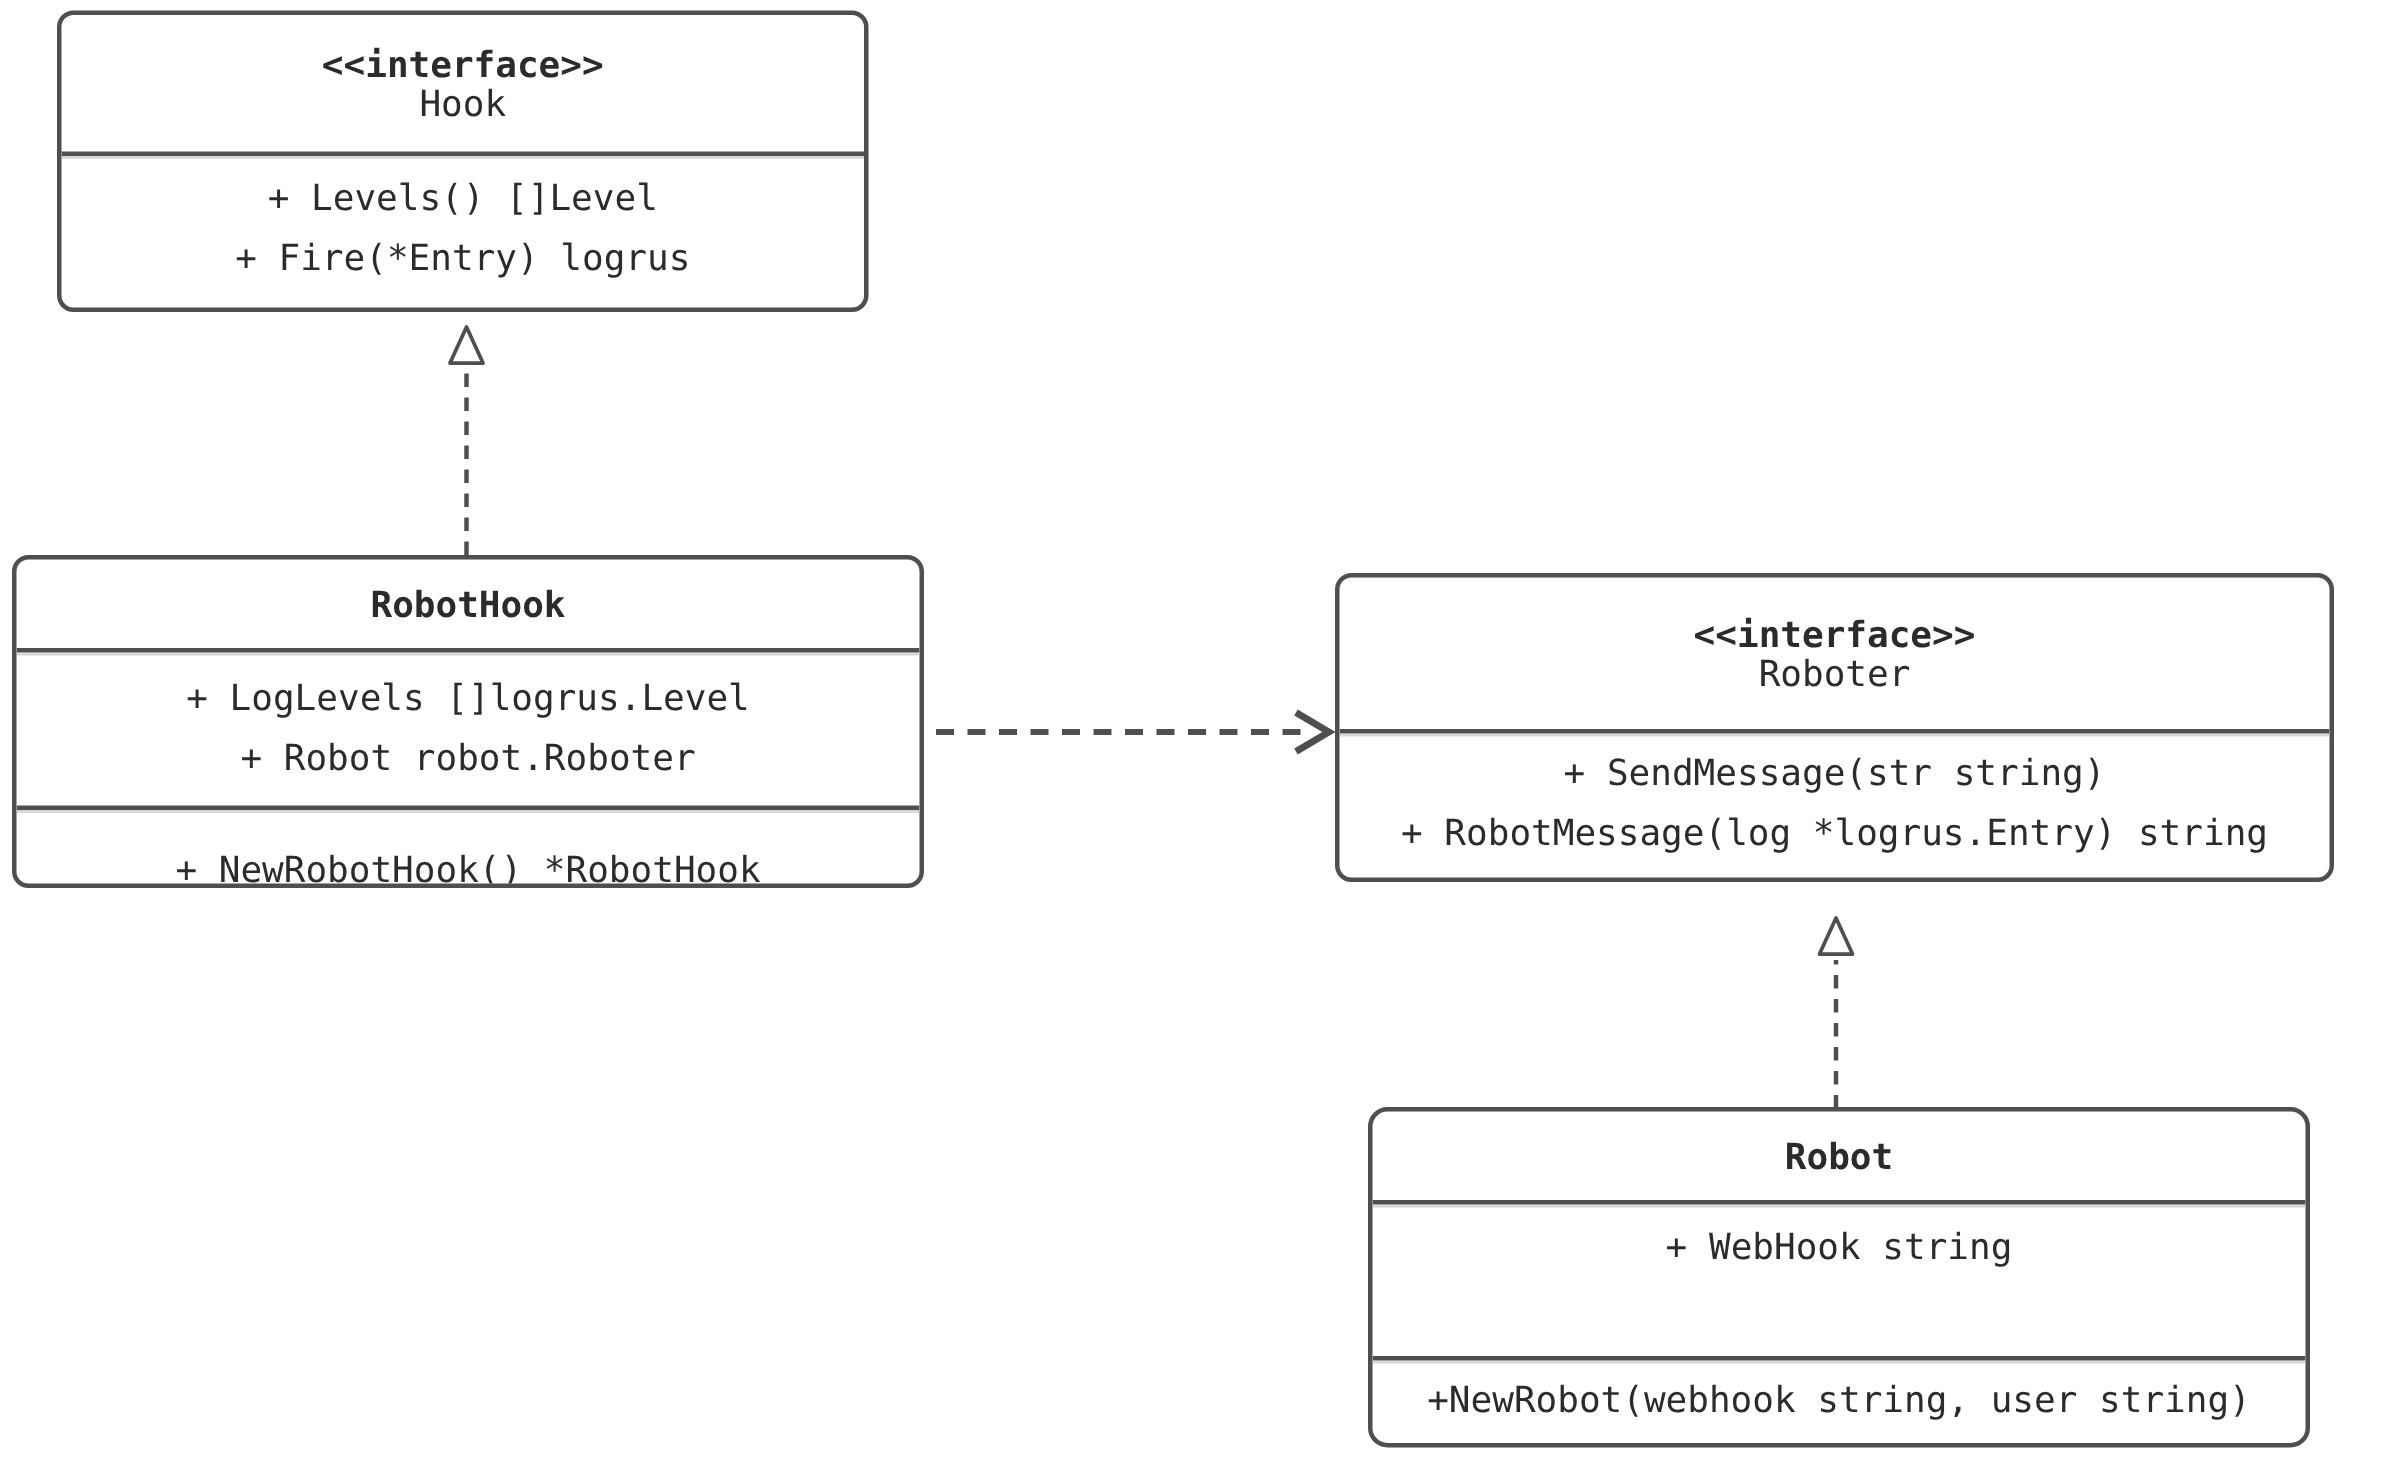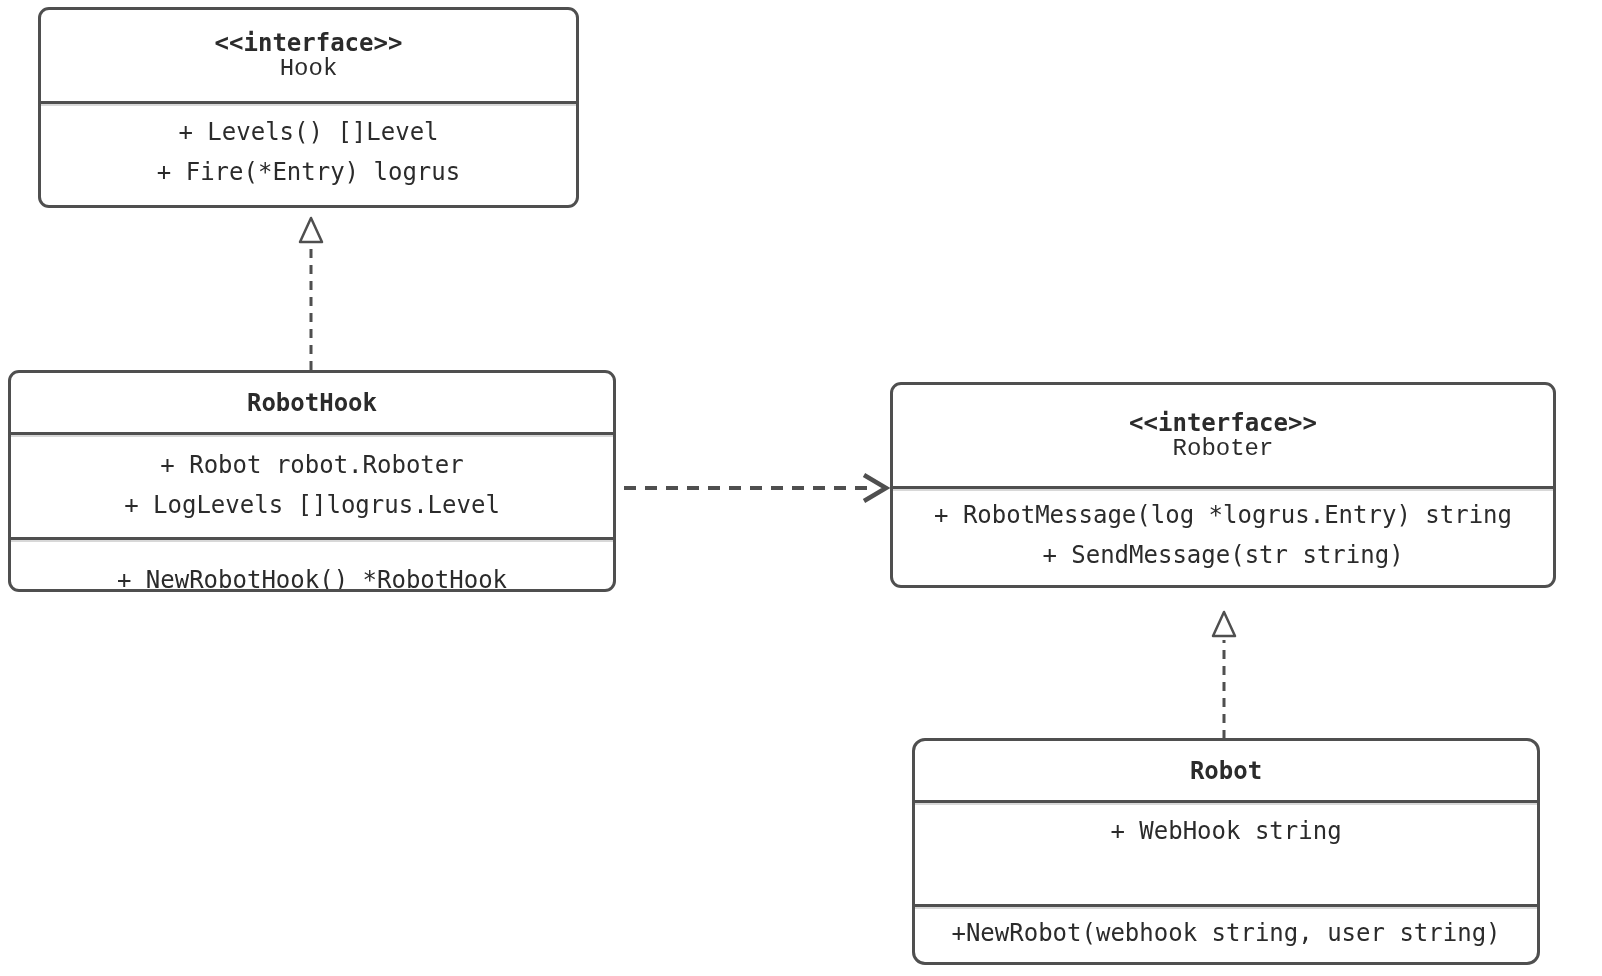--- a/index.html
+++ b/index.html
@@ -49,21 +49,21 @@
     font-size:24px;
     line-height:26px;
     white-space:pre;
   }
   .class-name{
     font-size:24px;
     line-height:26px;
     white-space:pre;
     font-weight:bold;
   }
-  .interface .class-name{ font-weight:normal;font-family:Liberation Mono, monospace; }
+  .interface .class-name{ font-weight:normal; }
   .members-cmp{
     padding:8px 12px 0 12px;
     flex:1 1 auto;
     text-align:center;
   }
   .member{
     font-size:24px;
     line-height:40px;
     white-space:pre;
   }
@@ -111,36 +111,36 @@
       <div class="member">+ Levels() []Level</div>
       <div class="member">+ Fire(*Entry) logrus</div>
     </div>
   </div>
 
   <div class="uml-class" id="class-robothook">
     <div class="cmp title-cmp">
       <span class="class-name">RobotHook</span>
     </div>
     <div class="cmp members-cmp fields-cmp">
+      <div class="member">+ LogLevels []logrus.Level</div>
       <div class="member">+ Robot robot.Roboter</div>
-      <div class="member">+ LogLevels []logrus.Level</div>
     </div>
     <div class="cmp members-cmp methods-cmp">
       <div class="member">+ NewRobotHook() *RobotHook</div>
     </div>
   </div>
 
   <div class="uml-class interface" id="class-roboter">
     <div class="cmp title-cmp">
       <span class="stereotype">&lt;&lt;interface&gt;&gt;</span>
       <span class="class-name">Roboter</span>
     </div>
     <div class="cmp members-cmp methods-cmp">
+      <div class="member">+ SendMessage(str string)</div>
       <div class="member">+ RobotMessage(log *logrus.Entry) string</div>
-      <div class="member">+ SendMessage(str string)</div>
     </div>
   </div>
 
   <div class="uml-class" id="class-robot">
     <div class="cmp title-cmp">
       <span class="class-name">Robot</span>
     </div>
     <div class="cmp members-cmp fields-cmp">
       <div class="member">+ WebHook string</div>
     </div>

